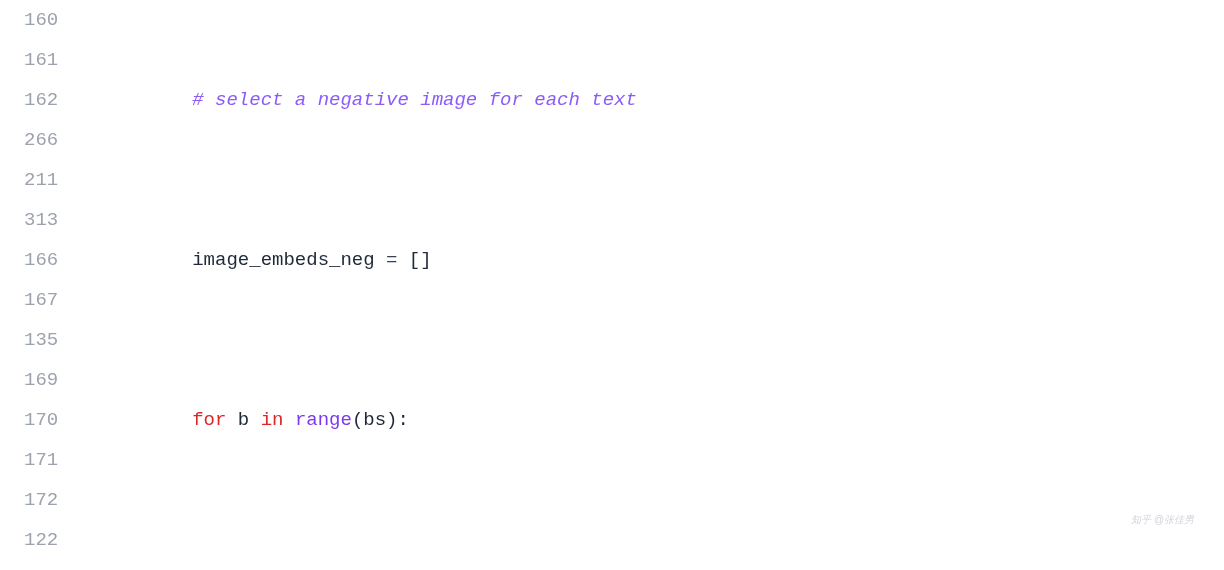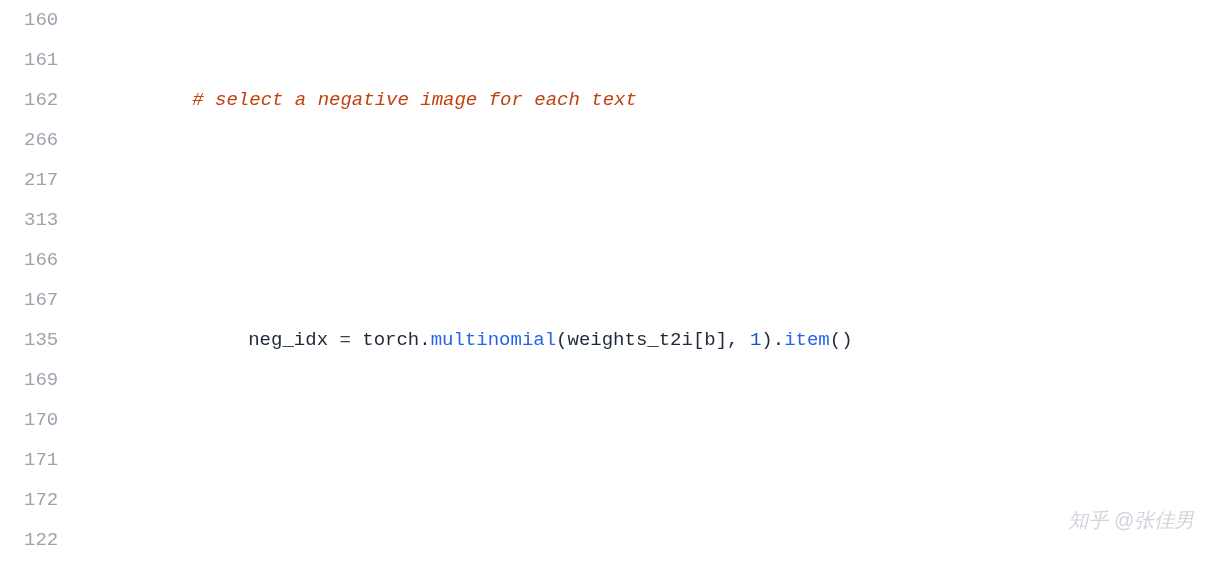--- a/index.html
+++ b/index.html
@@ -30,65 +30,67 @@
     height: 40px;
   }
   .code {
     flex: 1 1 auto;
     white-space: pre;
     color: #1f2937;
   }
   .code .line {
     height: 40px;
   }
-  .c-comment { color: #c2410c; font-style: italic; }
+  .c-comment { color: #8b5cf6; font-style: italic; }
   .c-keyword { color: #dc2626; }
   .c-builtin { color: #7c3aed; }
   .c-func { color: #2563eb; }
   .c-number { color: #1d4ed8; }
   .c-plain { color: #1f2937; }
   .c-op { color: #374151; }
   .watermark {
     position: absolute;
     right: 30px;
     bottom: 30px;
     color: rgba(120,130,150,0.35);
     font-family: -apple-system, BlinkMacSystemFont, "Helvetica Neue", Arial, sans-serif;
-    font-size: 20px;
+    font-size: 10px;
     font-style: italic;
     pointer-events: none;
   }
   .indent1 { padding-left: 110px; display:inline-block; }
   .indent2 { padding-left: 166px; display:inline-block; }
 </style>
 </head>
 <body>
 
 <div class="code-container">
   <div class="gutter">
     <div>160</div>
     <div>161</div>
     <div>162</div>
     <div>266</div>
-    <div>217</div>
+    <div>211</div>
     <div>313</div>
     <div>166</div>
     <div>167</div>
     <div>135</div>
     <div>169</div>
     <div>170</div>
     <div>171</div>
     <div>172</div>
     <div>122</div>
   </div>
 
   <div class="code">
     <div class="line"><span class="indent1"></span><span class="c-comment"># select a negative image for each text</span></div>
 
+    <div class="line"><span class="indent1"></span><span class="c-plain">image_embeds_neg </span><span class="c-op">=</span><span class="c-plain"> []</span></div>
 
+    <div class="line"><span class="indent1"></span><span class="c-keyword">for</span><span> </span><span class="c-plain">b</span><span> </span><span class="c-keyword">in</span><span> </span><span class="c-builtin">range</span><span class="c-plain">(bs):</span></div>
 
     <div class="line"><span class="indent2"></span><span class="c-plain">neg_idx </span><span class="c-op">=</span><span class="c-plain"> torch.</span><span class="c-func">multinomial</span><span class="c-plain">(weights_t2i[b], </span><span class="c-number">1</span><span class="c-plain">).</span><span class="c-func">item</span><span class="c-plain">()</span></div>
 
     
 
     
 
     
 
     

